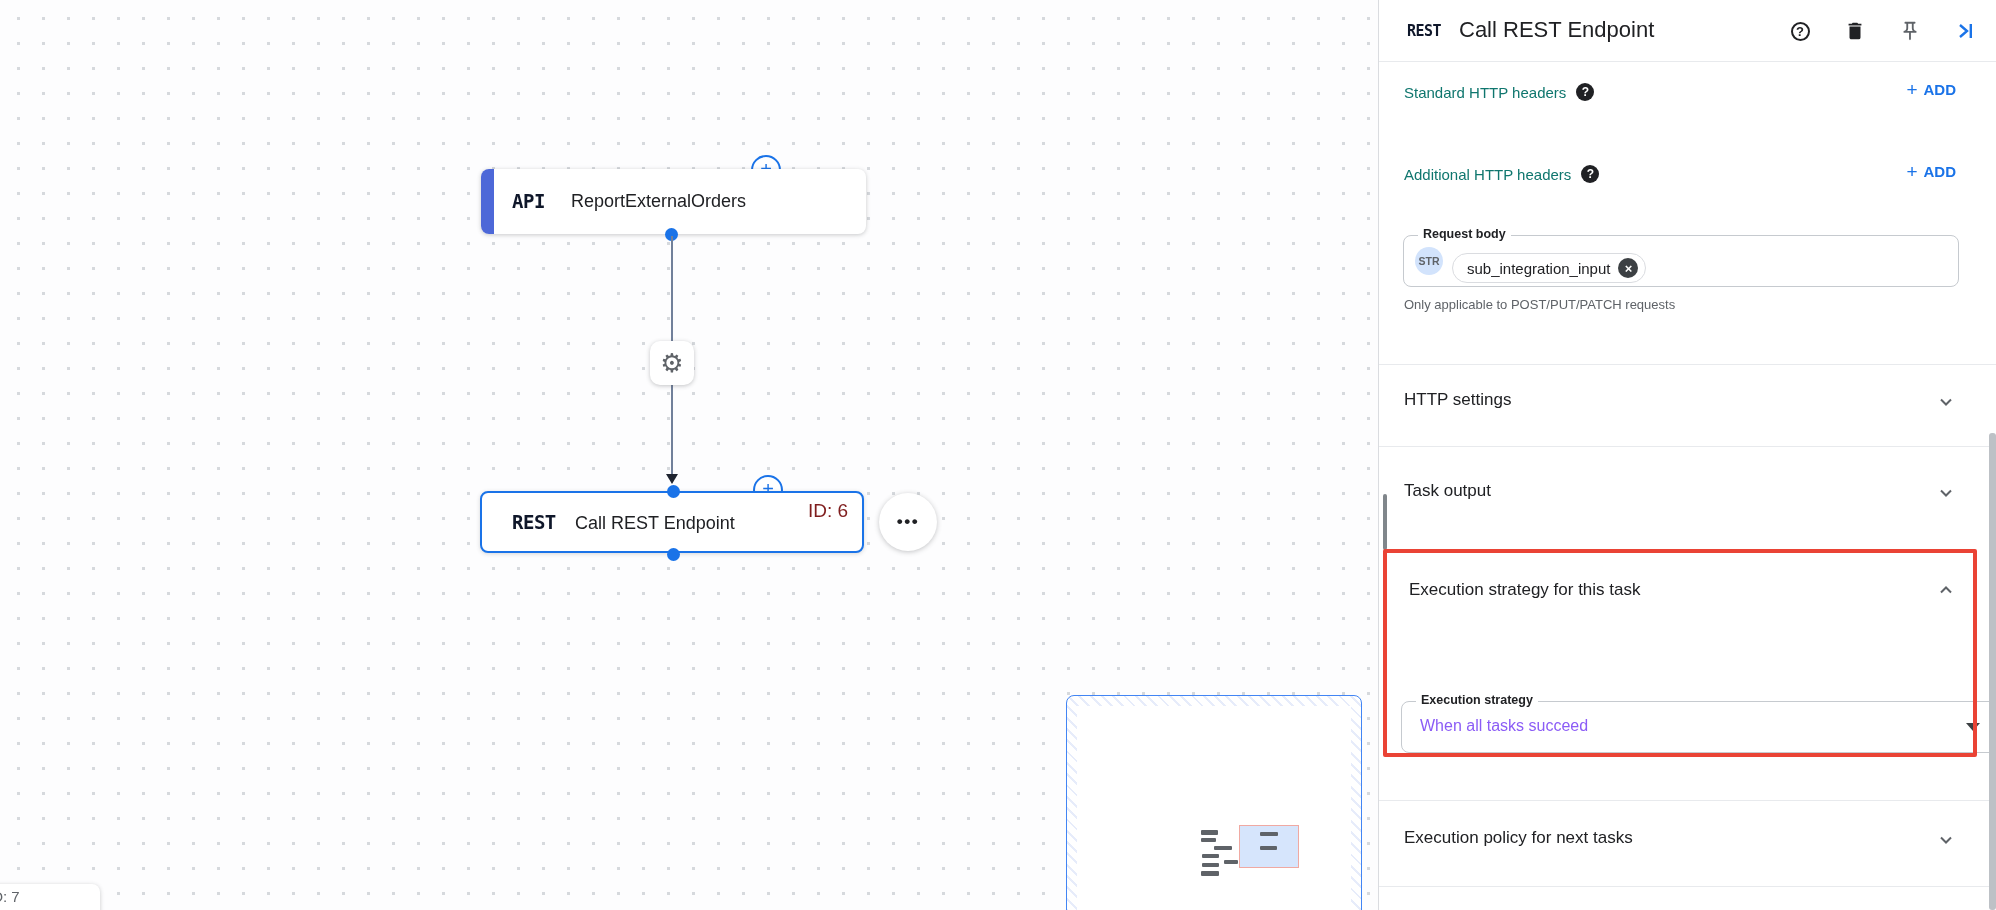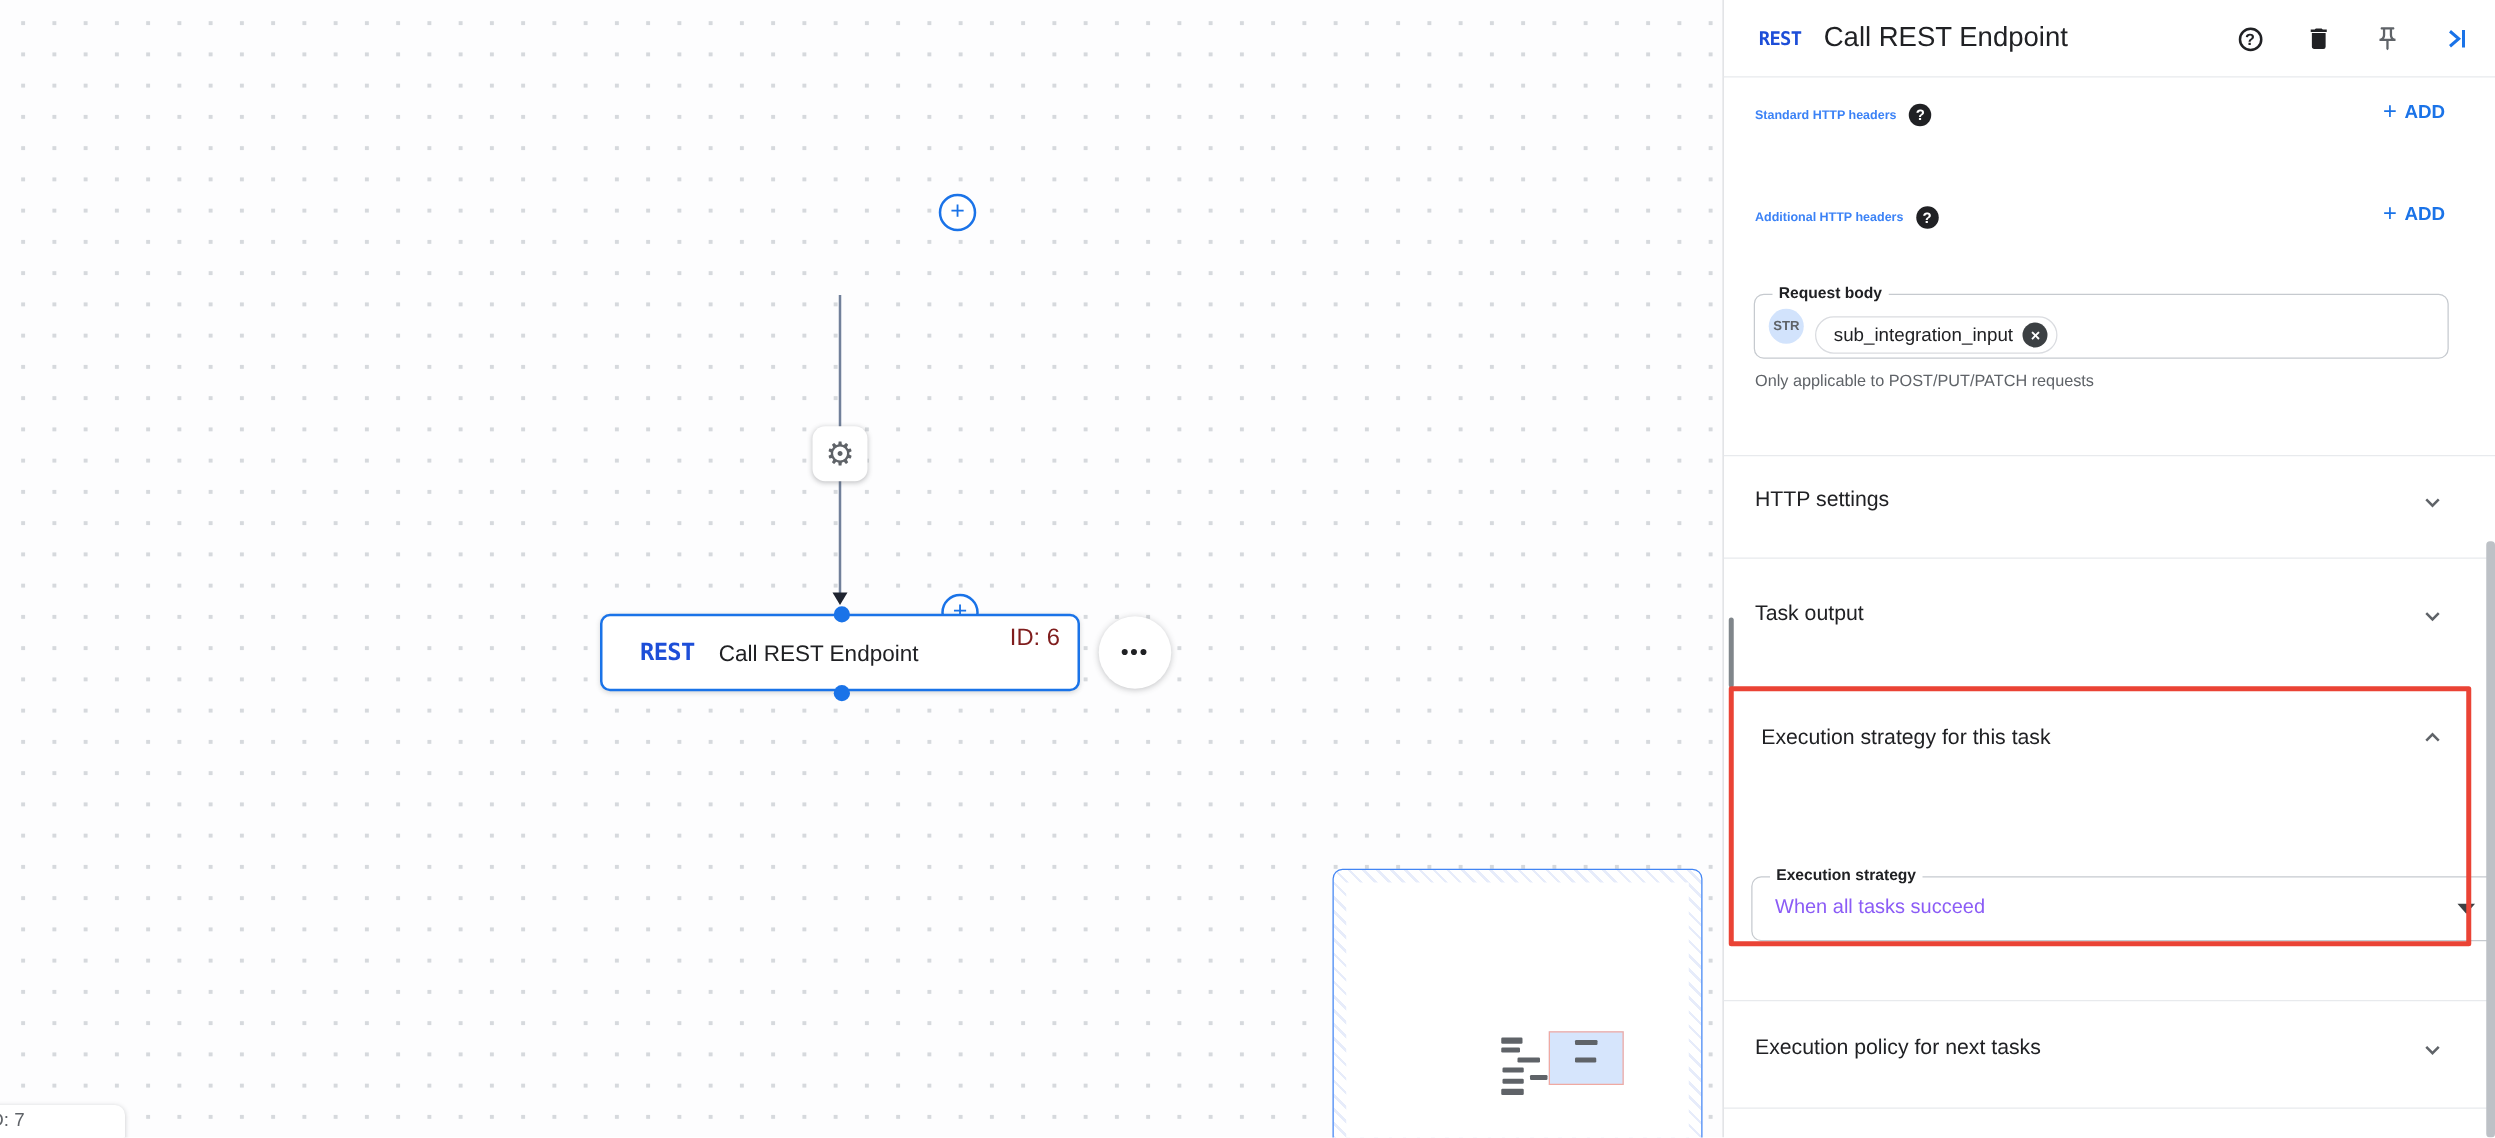--- a/index.html
+++ b/index.html
@@ -7,21 +7,21 @@
   #app{position:relative;width:1996px;height:910px;overflow:hidden;
        font-family:"Liberation Sans",sans-serif;color:#202124;}
   .abs{position:absolute;}
 
   
   #canvas{left:0;top:0;width:1378px;height:910px;background:#fdfdfe;
     background-image:radial-gradient(circle,#d6d9dd 1.7px,transparent 2px);
     background-size:25px 25px;background-position:6px 6px;}
   .node{background:#fff;border-radius:8px;box-shadow:0 1px 4px rgba(60,64,67,.28);}
   .node-label{font-size:18px;color:#202124;}
-  .badge{font-family:"DejaVu Sans Mono",monospace;font-weight:700;color:#1d4ed8;letter-spacing:-.5px;}
+  .badge{font-family:"DejaVu Sans Mono",monospace;font-weight:700;color:#0f172a;letter-spacing:-.5px;}
   .port{width:13px;height:13px;border-radius:50%;background:#1a73e8;}
   .plus-circle{width:30px;height:30px;border-radius:50%;background:#fff;border:2px solid #1a73e8;
     color:#1a73e8;font-size:20px;line-height:25px;text-align:center;font-weight:400;}
   .edge-line{width:2px;background:#71809a;}
   .arrow-down{width:0;height:0;border-left:6px solid transparent;border-right:6px solid transparent;
     border-top:10px solid #1f2430;}
   .gear-chip{width:44px;height:44px;border-radius:10px;background:#fff;box-shadow:0 1px 4px rgba(60,64,67,.3);
     display:flex;align-items:center;justify-content:center;font-size:26px;color:#5f6368;}
   .more-btn{width:58px;height:58px;border-radius:50%;background:#fff;box-shadow:0 1px 5px rgba(60,64,67,.3);
     display:flex;align-items:center;justify-content:center;font-size:17px;letter-spacing:1.5px;color:#202124;font-weight:700;}
@@ -30,21 +30,21 @@
   #minimap{left:1066px;top:695px;width:296px;height:240px;background:#fff;border:1.5px solid #4285f4;border-radius:8px;
     background-image:repeating-linear-gradient(45deg,rgba(120,150,230,.18) 0 2px,transparent 2px 8px);}
   #minimap-inner{left:10px;top:10px;right:10px;bottom:10px;background:#fff;}
   .mini-bar{position:absolute;background:#5f6368;border-radius:1px;}
   #mini-viewport{background:rgba(174,203,250,.5);border:1.5px solid #f0a9a2;}
 
   
   #panel{left:1378px;top:0;width:618px;height:910px;background:#fff;border-left:1px solid #dadce0;}
   .panel-divider{left:0;width:618px;height:1px;background:#e8eaed;}
   .section-title{font-size:17px;font-weight:500;color:#202124;}
-  .row-label{font-size:10px;color:#3b82f6;font-weight:bold;}
+  .row-label{font-size:15px;color:#0f766e;}
   .help-filled{border-radius:50%;background:#202124;color:#fff;display:inline-flex;
     align-items:center;justify-content:center;font-weight:700;}
   .hf-18{width:18px;height:18px;font-size:12px;}
   .hf-26{width:26px;height:26px;font-size:16px;}
   .add-btn{display:flex;align-items:center;gap:6px;color:#1a73e8;font-weight:600;font-size:15px;cursor:pointer;}
   .add-plus{font-size:19px;font-weight:500;line-height:19px;}
   .chev{width:24px;height:24px;}
   .field{border:1.5px solid #c6cacf;border-radius:8px;background:#fff;}
   .field-label{position:absolute;top:-9px;left:14px;background:#fff;padding:0 5px;
     font-size:12.5px;font-weight:600;color:#202124;}
@@ -66,20 +66,26 @@
     display:flex;align-items:center;justify-content:center;font-size:13px;font-weight:700;color:#202124;}
 </style>
 </head>
 <body>
 
 <div id="app">
 
   <div id="canvas" class="abs">
 
     <div class="abs plus-circle" style="left:751px;top:155px;">+</div>
+    <div class="abs node" style="left:481px;top:169px;width:385px;height:65px;">
+      <div class="abs" style="left:0;top:0;width:13px;height:65px;background:#4d68d8;border-radius:8px 0 0 8px;"></div>
+      <div class="abs badge" style="left:31px;top:21px;font-size:19px;">API</div>
+      <div class="abs node-label" style="left:90px;top:22px;">ReportExternalOrders</div>
+      <div class="abs port" style="left:184px;top:59px;"></div>
+    </div>
 
     <div class="abs edge-line" style="left:671px;top:236px;height:240px;"></div>
     <div class="abs arrow-down" style="left:666px;top:474px;"></div>
     <div class="abs gear-chip" style="left:650px;top:341px;">
       <span>⚙</span>
     </div>
 
     <div class="abs plus-circle" style="left:753px;top:475px;">+</div>
     <div class="abs" style="left:480px;top:491px;width:384px;height:62px;background:#fff;border:2px solid #1a73e8;border-radius:8px;box-shadow:0 1px 4px rgba(60,64,67,.2);">
       <div class="abs badge" style="left:30px;top:18px;font-size:19px;">REST</div>

